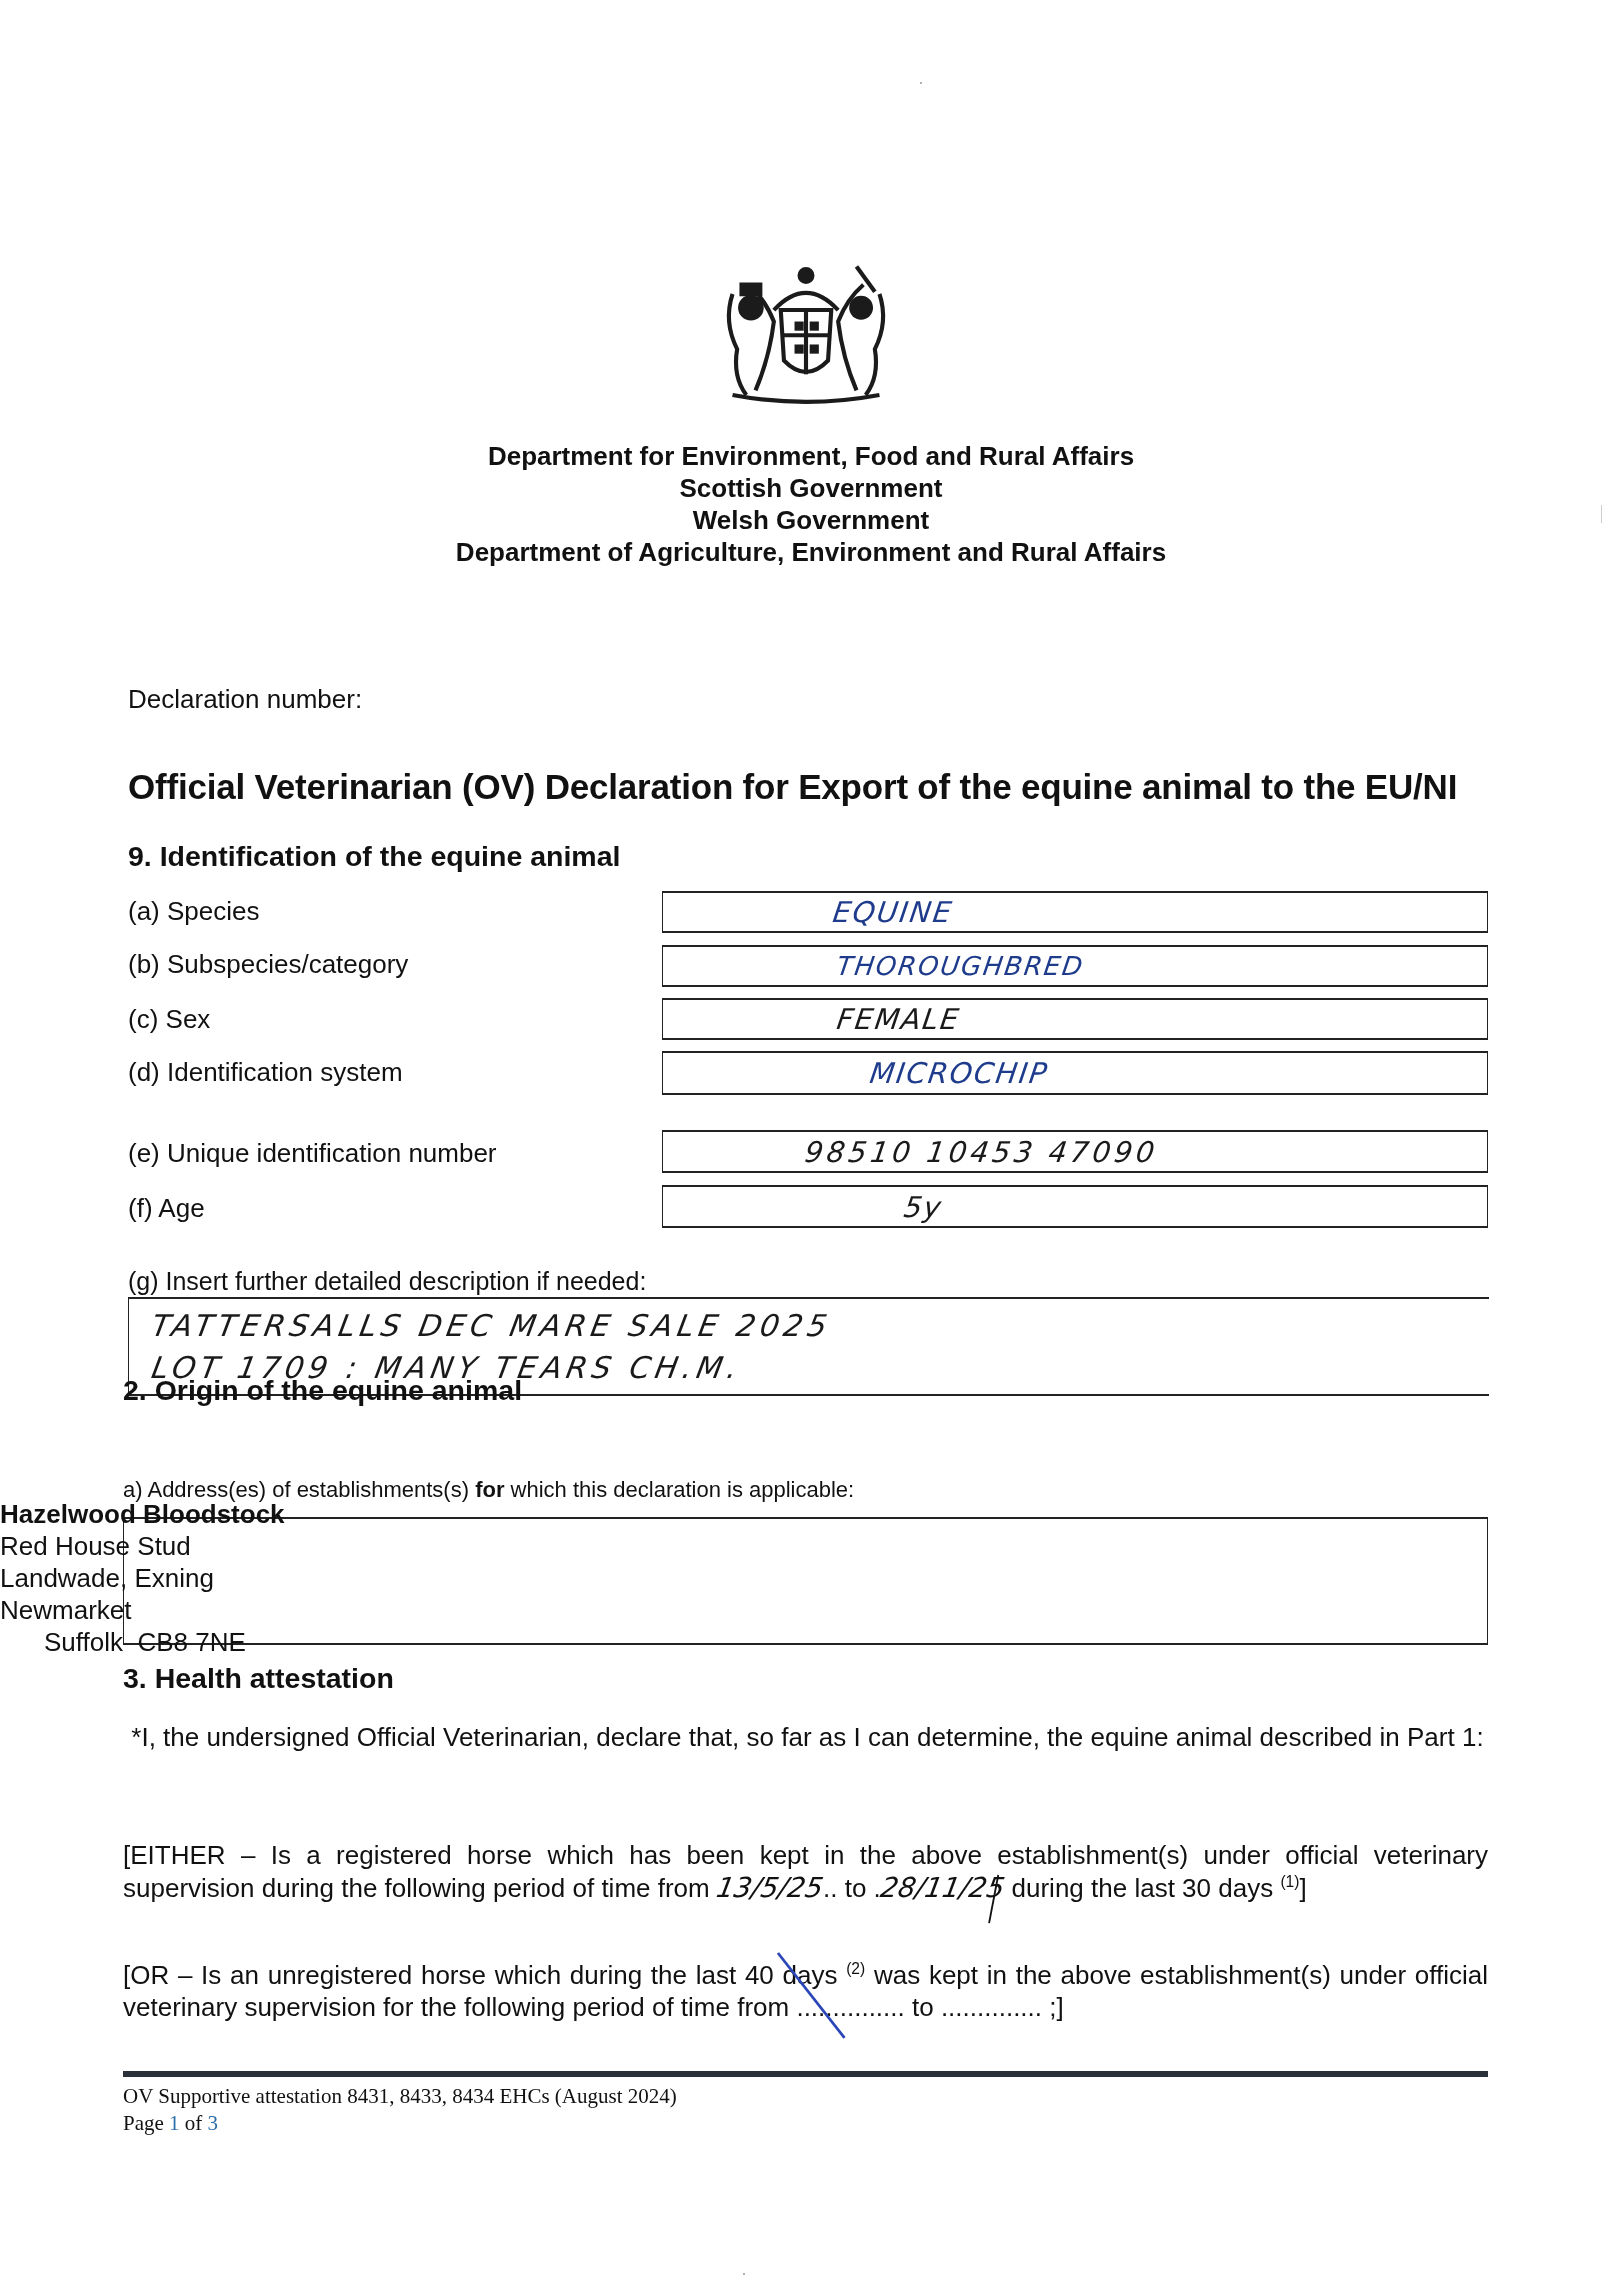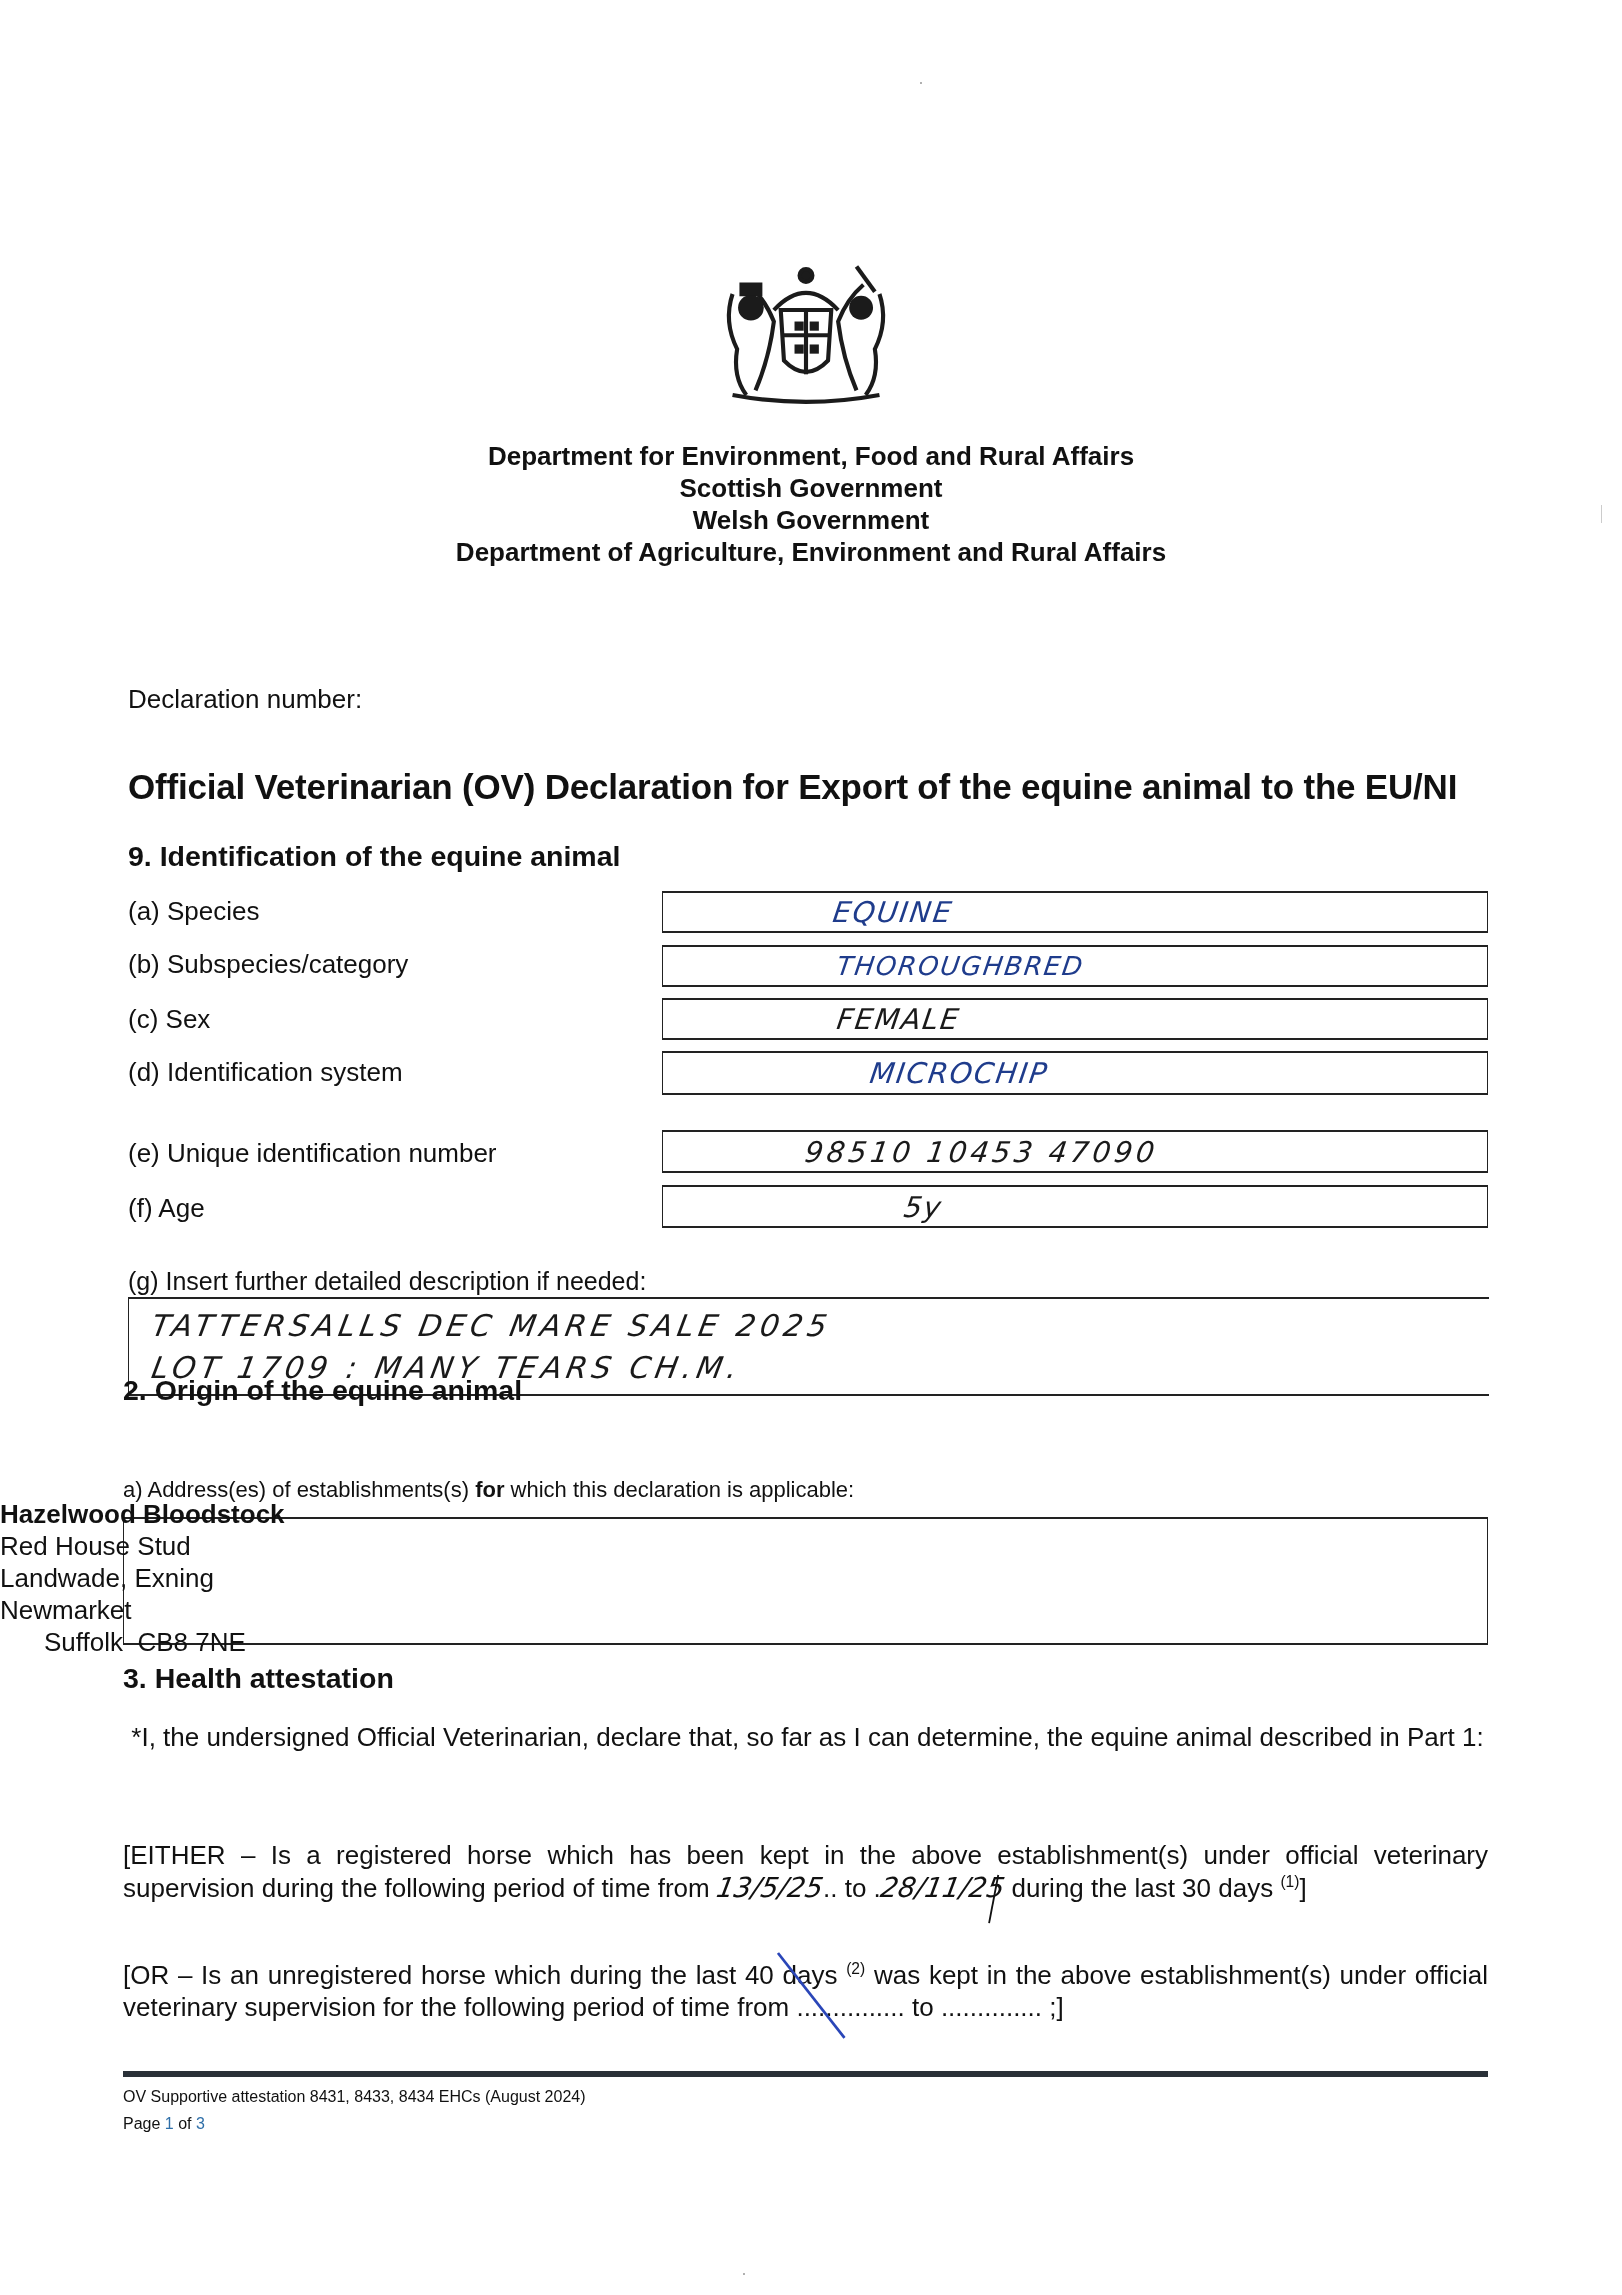--- a/index.html
+++ b/index.html
@@ -51,21 +51,21 @@
   .addr-lines .first { font-weight: bold; }
   .sec3 { left: 123px; top: 1662px; }
   .para { left: 123px; width: 1365px; font-size: 26px; line-height: 32px; text-align: justify; }
   .p1 { top: 1721px; text-indent: 8.3px; }
   .p2 { top: 1839px; }
   .p3 { top: 1959px; }
   .date-hw { font-family: "DejaVu Sans", sans-serif; font-style: italic; font-size: 27.5px; display: inline-block; transform: skewX(-10deg); }
   sup { font-size: 15.6px; line-height: 0; }
   .strike-svg { left: 0; top: 0; width: 1622px; height: 2295px; pointer-events: none; }
   .footer-rule { left: 123px; top: 2071px; width: 1365px; height: 6.4px; background: #2a3138; }
-  .footer-text { left: 123px; top: 2083px; font-size: 16px; line-height: 27px; }
+  .footer-text { left: 123px; top: 2083px; font-size: 21px; line-height: 27px; font-family: Liberation Serif, serif; }
   .pg-num { color: #2f6fa8; }
   .scan-mark { width: 1.8px; height: 1.8px; background: #999; border-radius: 50%; }
 </style>
 </head>
 <body>
 
 <div class="abs crest">
   <svg width="202" height="152" viewBox="0 0 440 330">
     <g fill="none" stroke="#1b1b1b" stroke-width="9">
       <path d="M150 115 Q220 40 290 115"></path>

